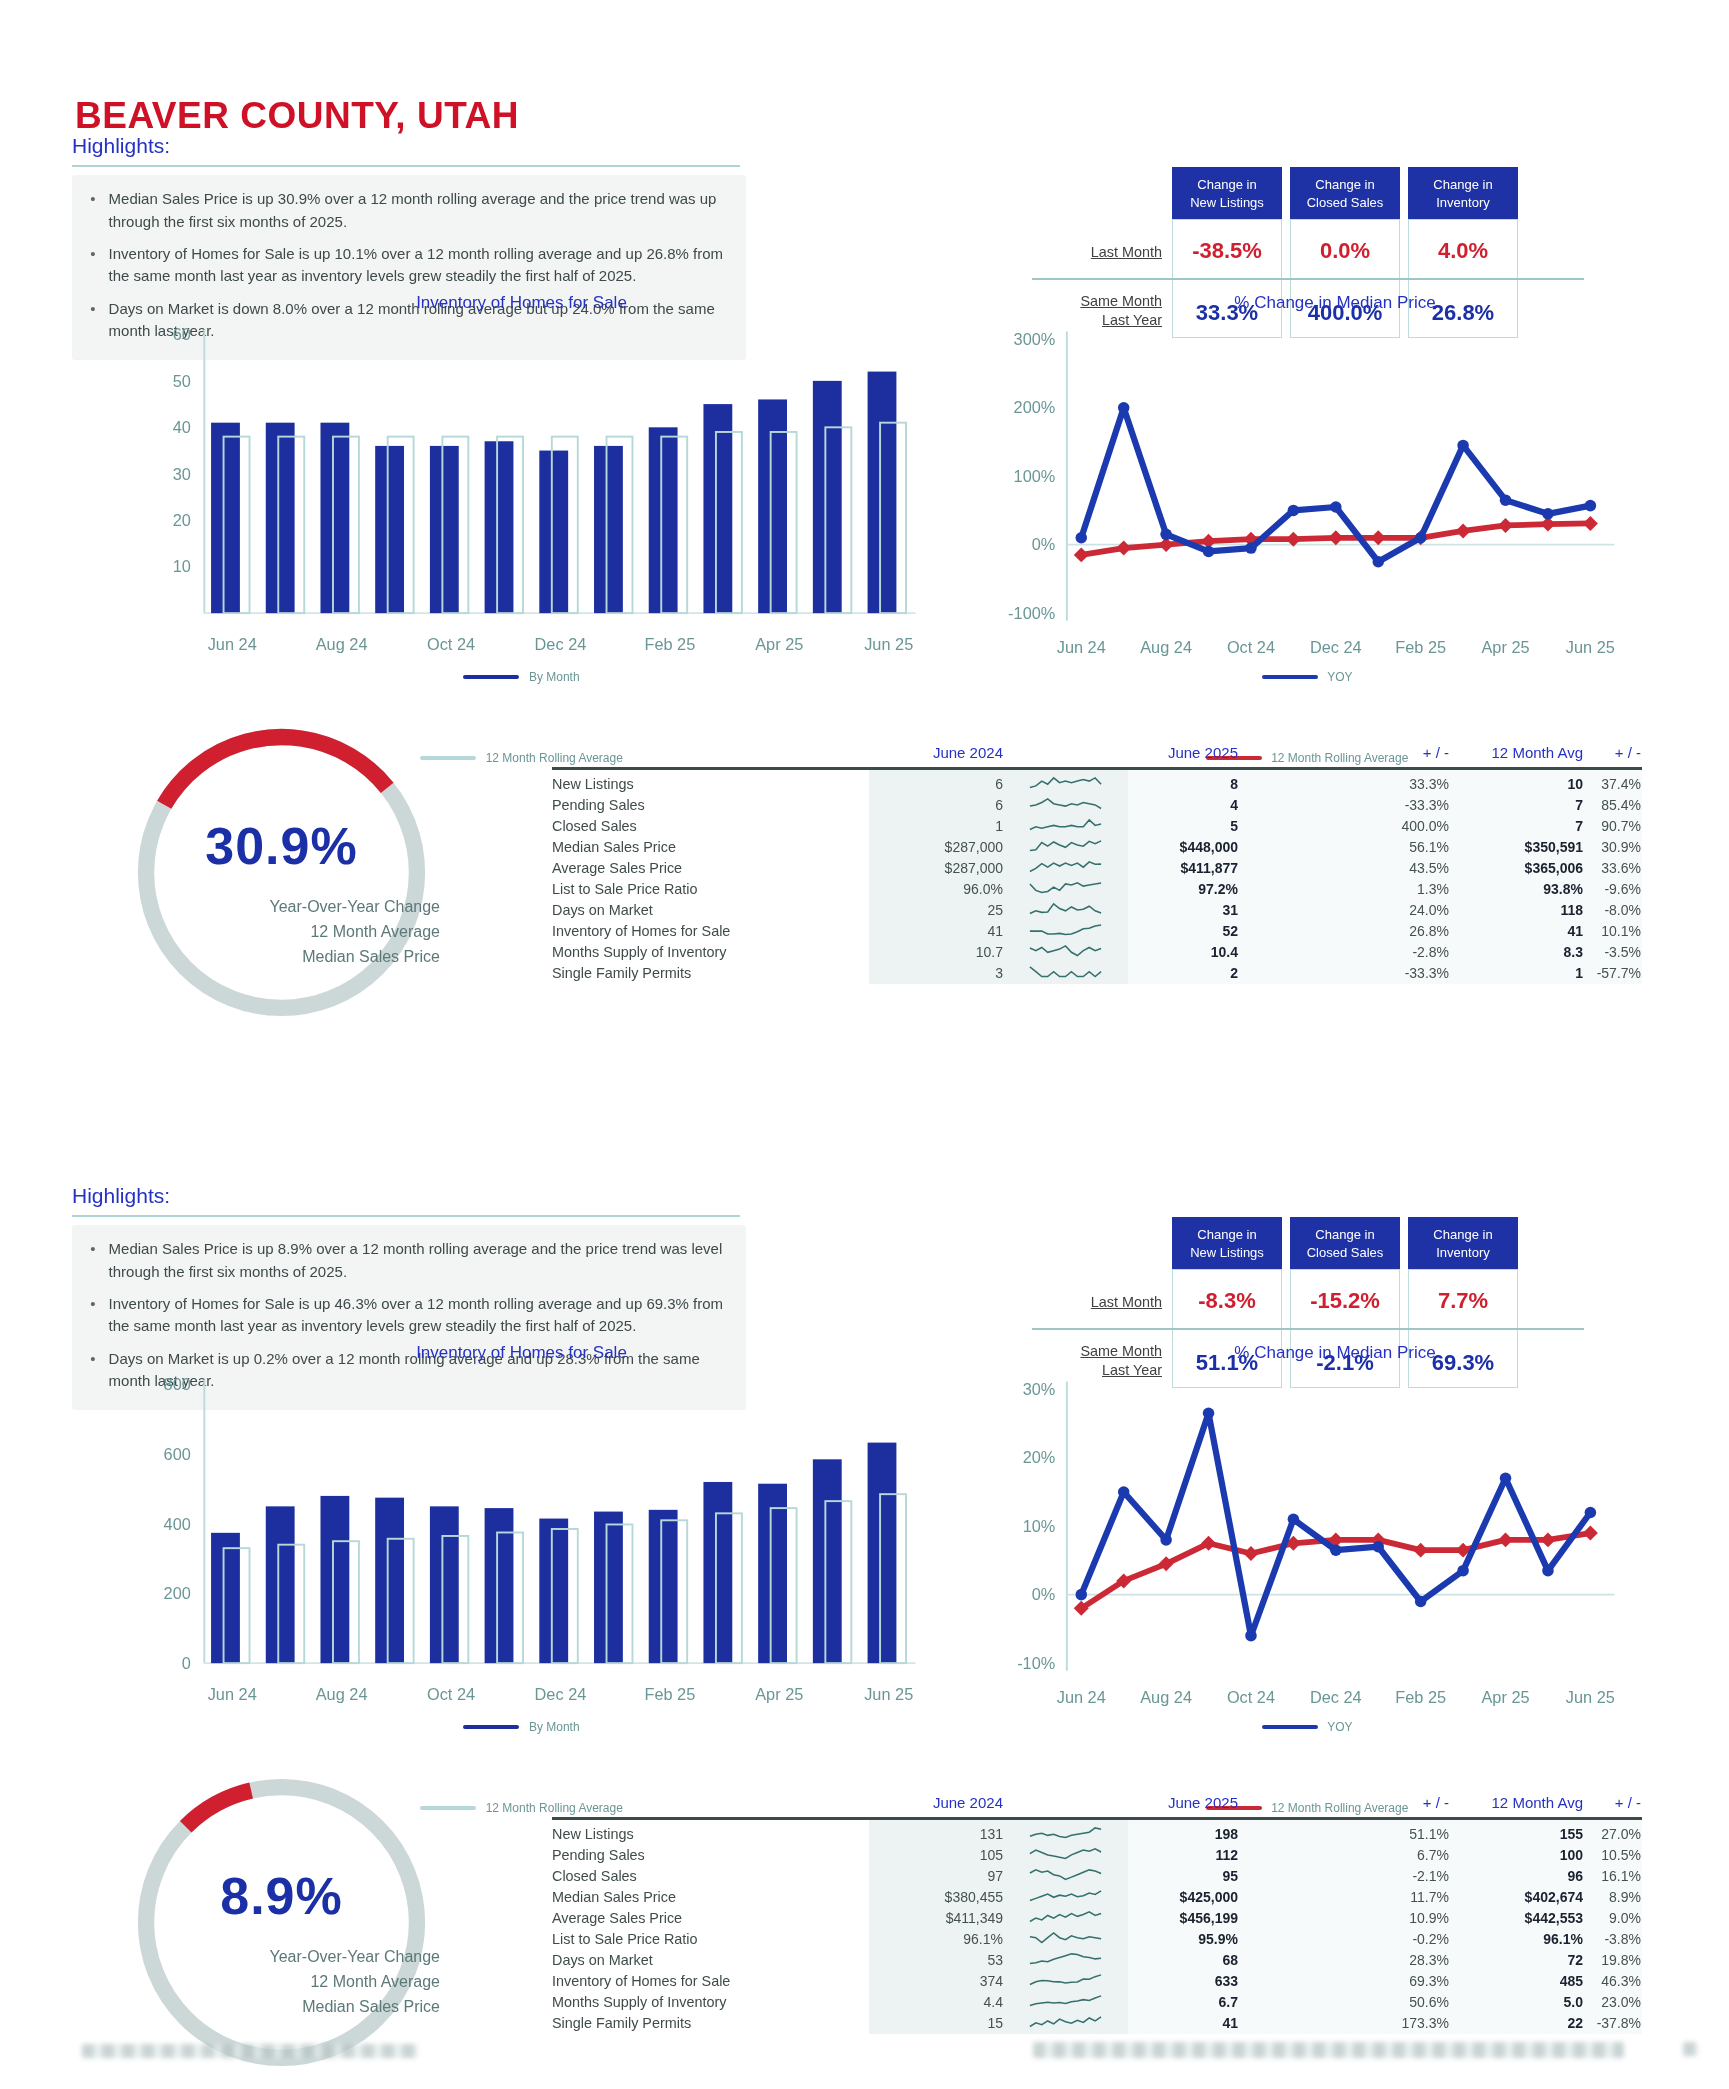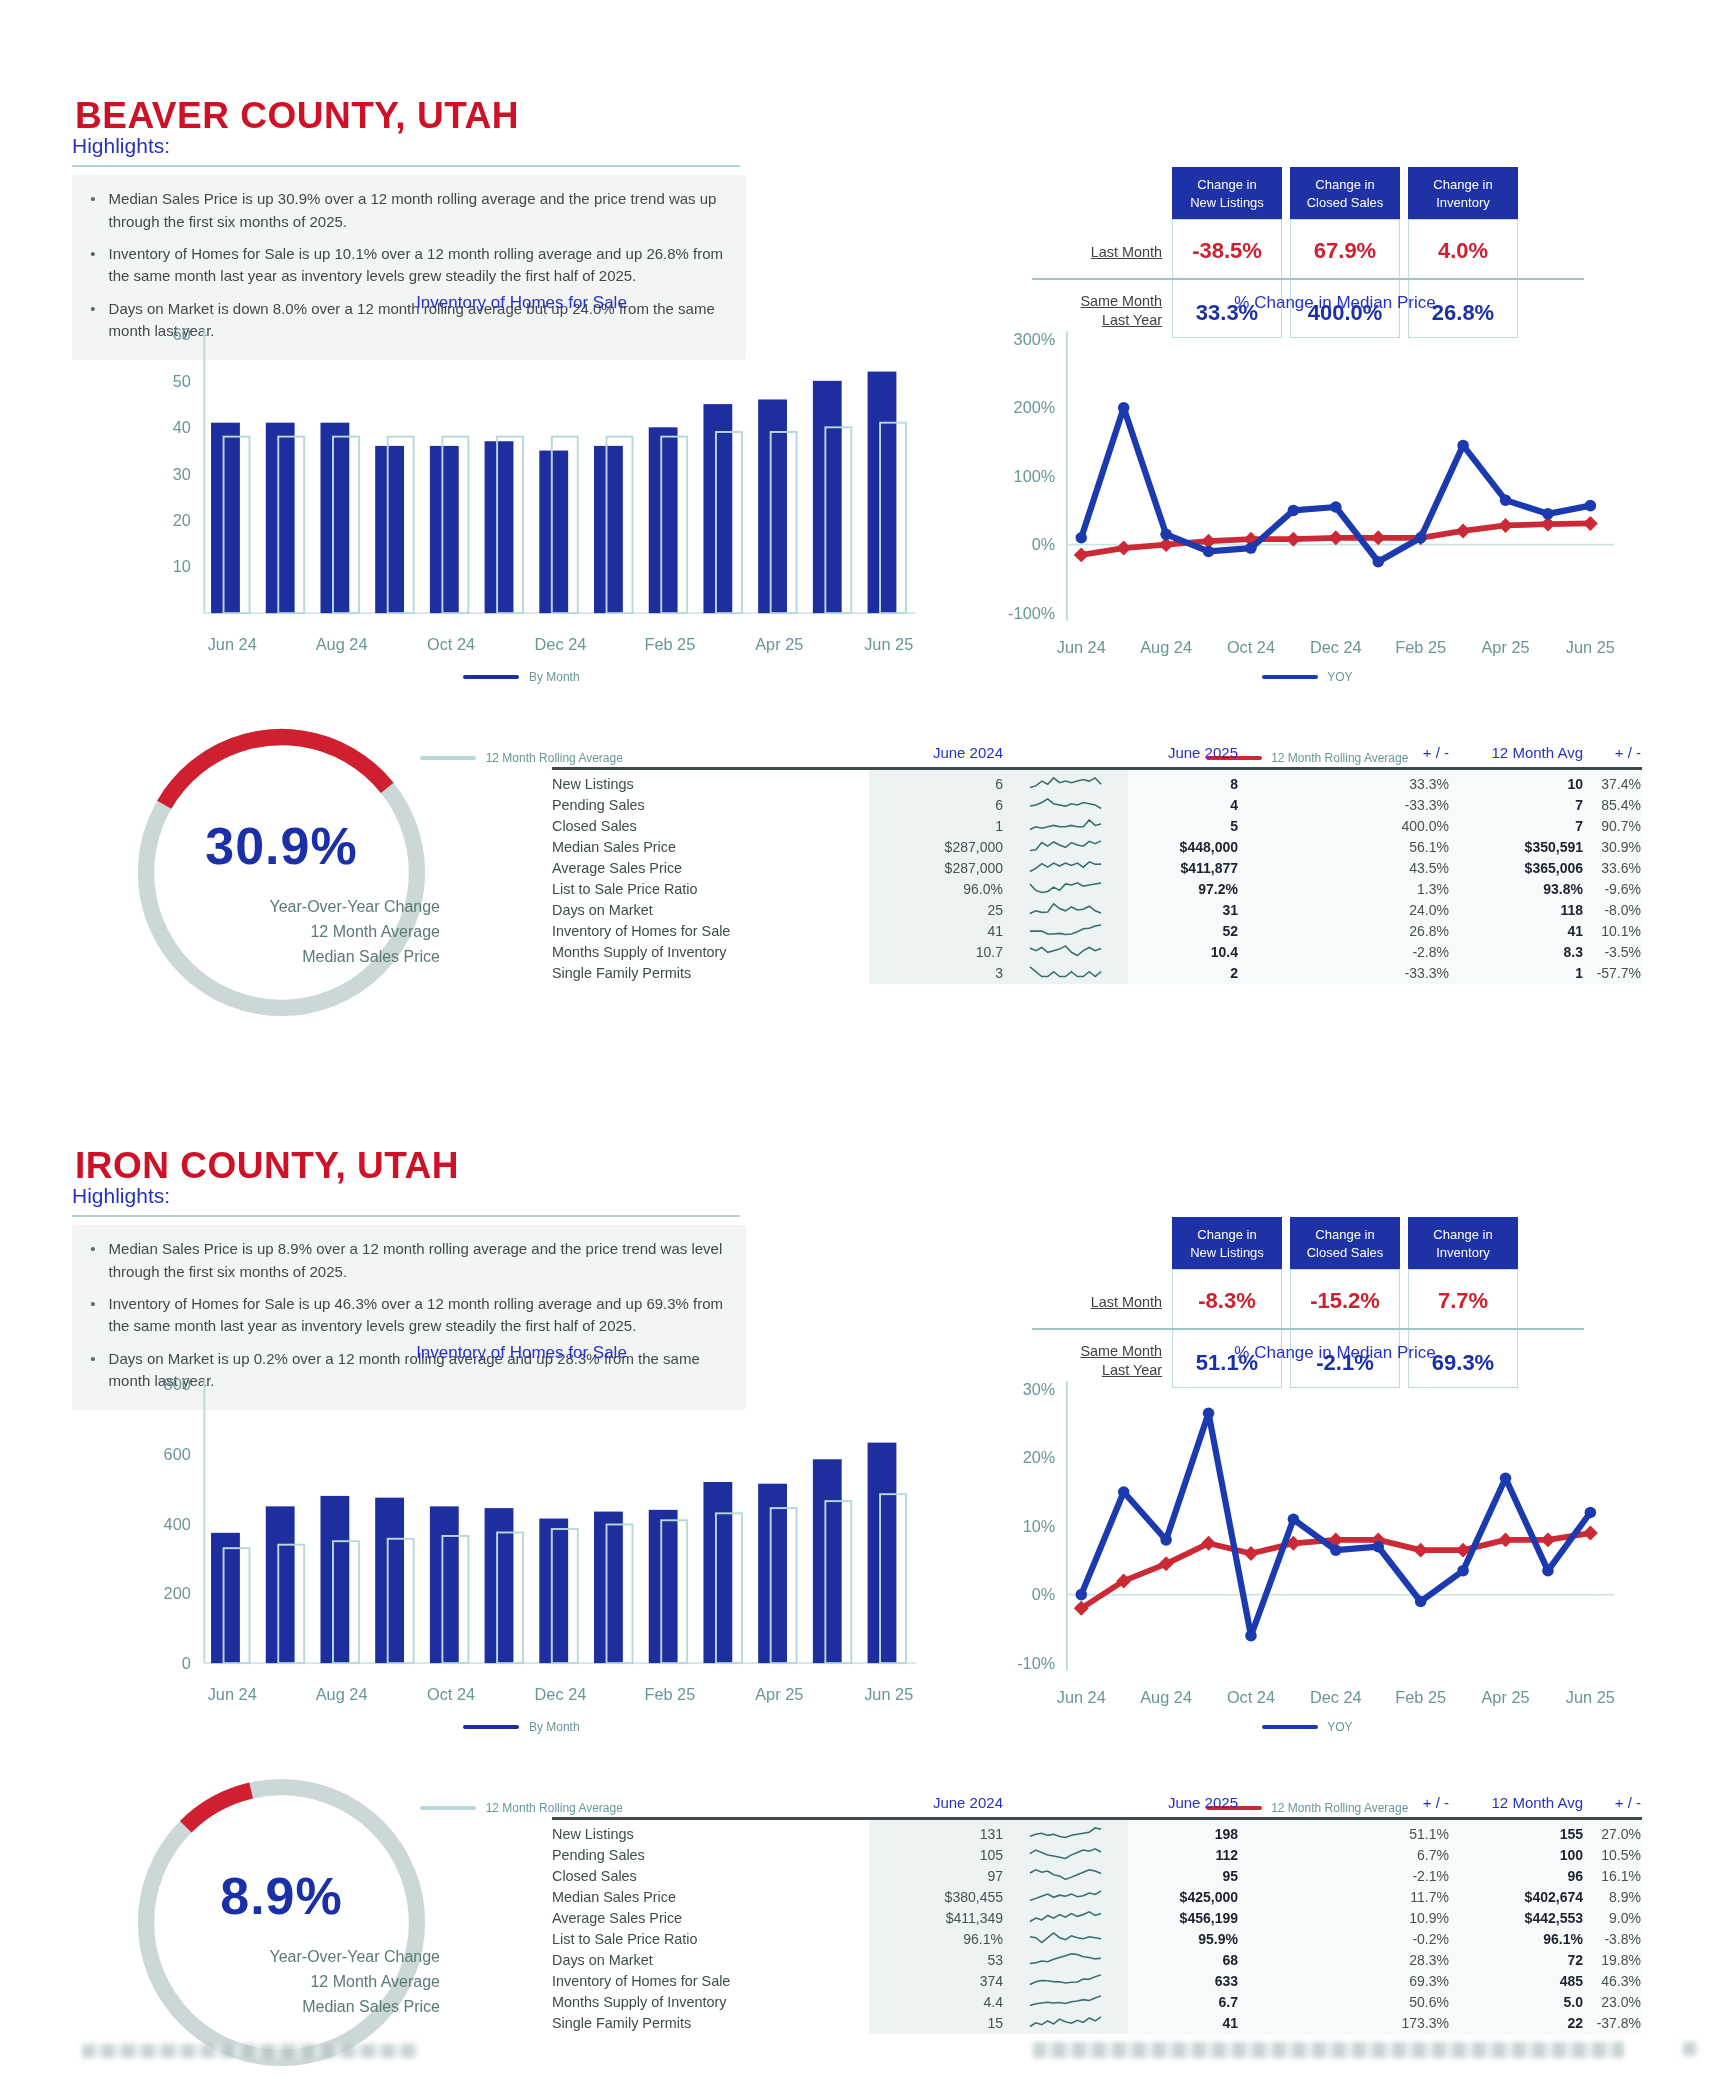--- a/index.html
+++ b/index.html
@@ -96,21 +96,21 @@
       <div class="cs-head" style="left:390px;top:58px;width:110px;">
         <div>Change in</div>
         <div>Inventory</div>
       </div>
       <div class="cs-box" style="left:390px;top:110px;width:110px;"></div>
       <div class="cs-sep" style="left:14.4px;top:169px;width:552px;"></div>
       <div class="cs-label" style="left:0px;top:134px;">
         <div>Last Month</div>
       </div>
       <div class="cs-val neg" style="left:154px;top:129px;width:110px;">-38.5%</div>
-      <div class="cs-val neg" style="left:272px;top:129px;width:110px;">67.9%</div>
+      <div class="cs-val neg" style="left:272px;top:129px;width:110px;">0.0%</div>
       <div class="cs-val neg" style="left:390px;top:129px;width:110px;">4.0%</div>
       <div class="cs-label" style="left:0px;top:183px;">
         <div>Same Month</div>
         <div>Last Year</div>
       </div>
       <div class="cs-val pos" style="left:154px;top:191px;width:110px;">33.3%</div>
       <div class="cs-val pos" style="left:272px;top:191px;width:110px;">400.0%</div>
       <div class="cs-val pos" style="left:390px;top:191px;width:110px;">26.8%</div>
     </div>
 
@@ -365,21 +365,20 @@
           <div class="bold">2</div>
           <div>-33.3%</div>
           <div class="bold">1</div>
           <div>-57.7%</div>
         </div>
       </div>
     </div>
 </section>
 
 <section class="county" id="county-1">
-  <h1 class="county-title">IRON COUNTY, UTAH</h1>
   <div class="hl-title">Highlights:</div>
   <div class="hl-rule"></div>
   <div class="hl-panel">
     <ul>
       <li>Median Sales Price is up 8.9% over a 12 month rolling average and the price trend was level through the first six months of 2025.</li>
       <li>Inventory of Homes for Sale is up 46.3% over a 12 month rolling average and up 69.3% from the same month last year as inventory levels grew steadily the first half of 2025.</li>
       <li>Days on Market is up 0.2% over a 12 month rolling average and up 28.3% from the same month last year.</li>
     </ul>
   </div>
 

